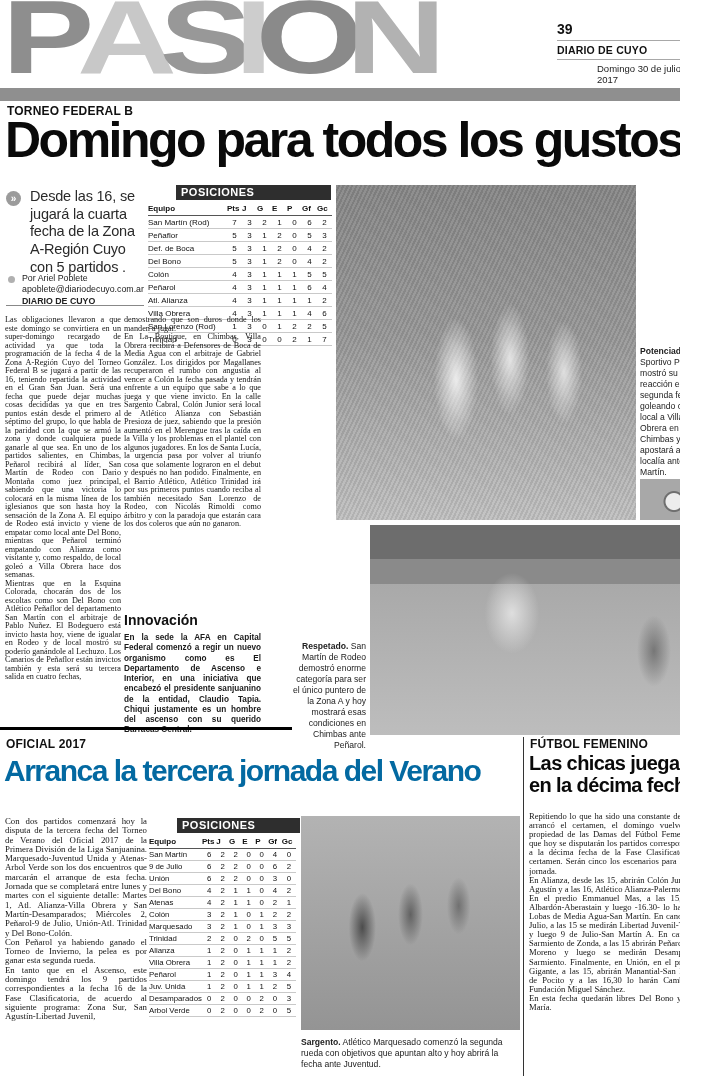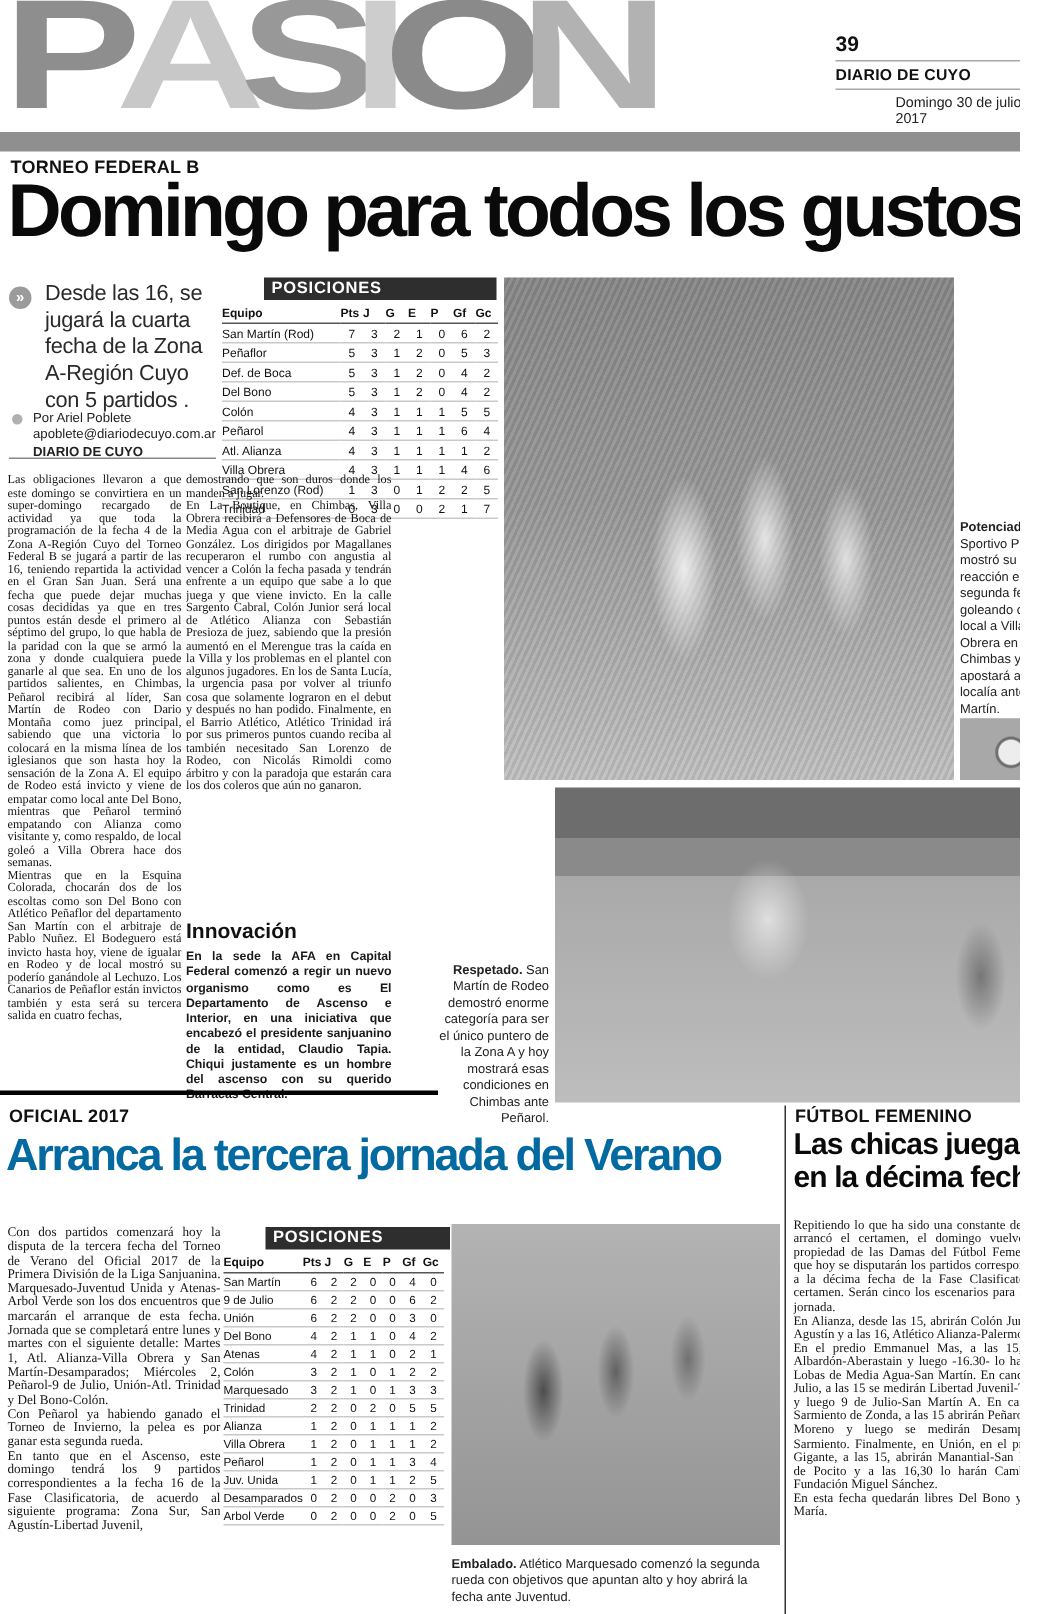--- a/index.html
+++ b/index.html
@@ -437,21 +437,21 @@
             <td>2</td>
             <td>0</td>
             <td>5</td>
           </tr>
         </tbody>
     </table>
   </div>
 
 
   <div class="abs cap" style="left:301px; top:1037px; width:219px;">
-    <span class="cap-lead">Embalado.</span>
+    <span class="cap-lead">Sargento.</span>
     <span> Atlético Marquesado comenzó la segunda rueda con objetivos que apuntan alto y hoy abrirá la fecha ante Juventud.</span>
   </div>
 
   <div class="abs kicker" style="left:530px; top:737px;">FÚTBOL FEMENINO</div>
   <div class="abs h3" style="left:529px; top:752px; width:179px;">Las chicas juegan en la décima fecha</div>
   <div class="abs body b3" style="left:529px; top:812px; width:179px; height:264px;">Repitiendo lo que ha sido una constante desde que arrancó el certamen, el domingo vuelve a ser propiedad de las Damas del Fútbol Femenino ya que hoy se disputarán los partidos correspondientes a la décima fecha de la Fase Clasificatoria del certamen. Serán cinco los escenarios para la doble jornada.
 En Alianza, desde las 15, abrirán Colón Junior-San Agustín y a las 16, Atlético Alianza-Palermo.
 En el predio Emmanuel Mas, a las 15, jugará Albardón-Aberastain y luego -16.30- lo harán Las Lobas de Media Agua-San Martín. En cancha 9 de Julio, a las 15 se medirán Libertad Juvenil-Trinidad y luego 9 de Julio-San Martín A. En cancha de Sarmiento de Zonda, a las 15 abrirán Peñarol-Catita Moreno y luego se medirán Desamparados-Sarmiento. Finalmente, en Unión, en el predio El Gigante, a las 15, abrirán Manantial-San Lorenzo de Pocito y a las 16,30 lo harán Cambaceres-Fundación Miguel Sánchez.
 En esta fecha quedarán libres Del Bono y Virgen María.</div>
 

